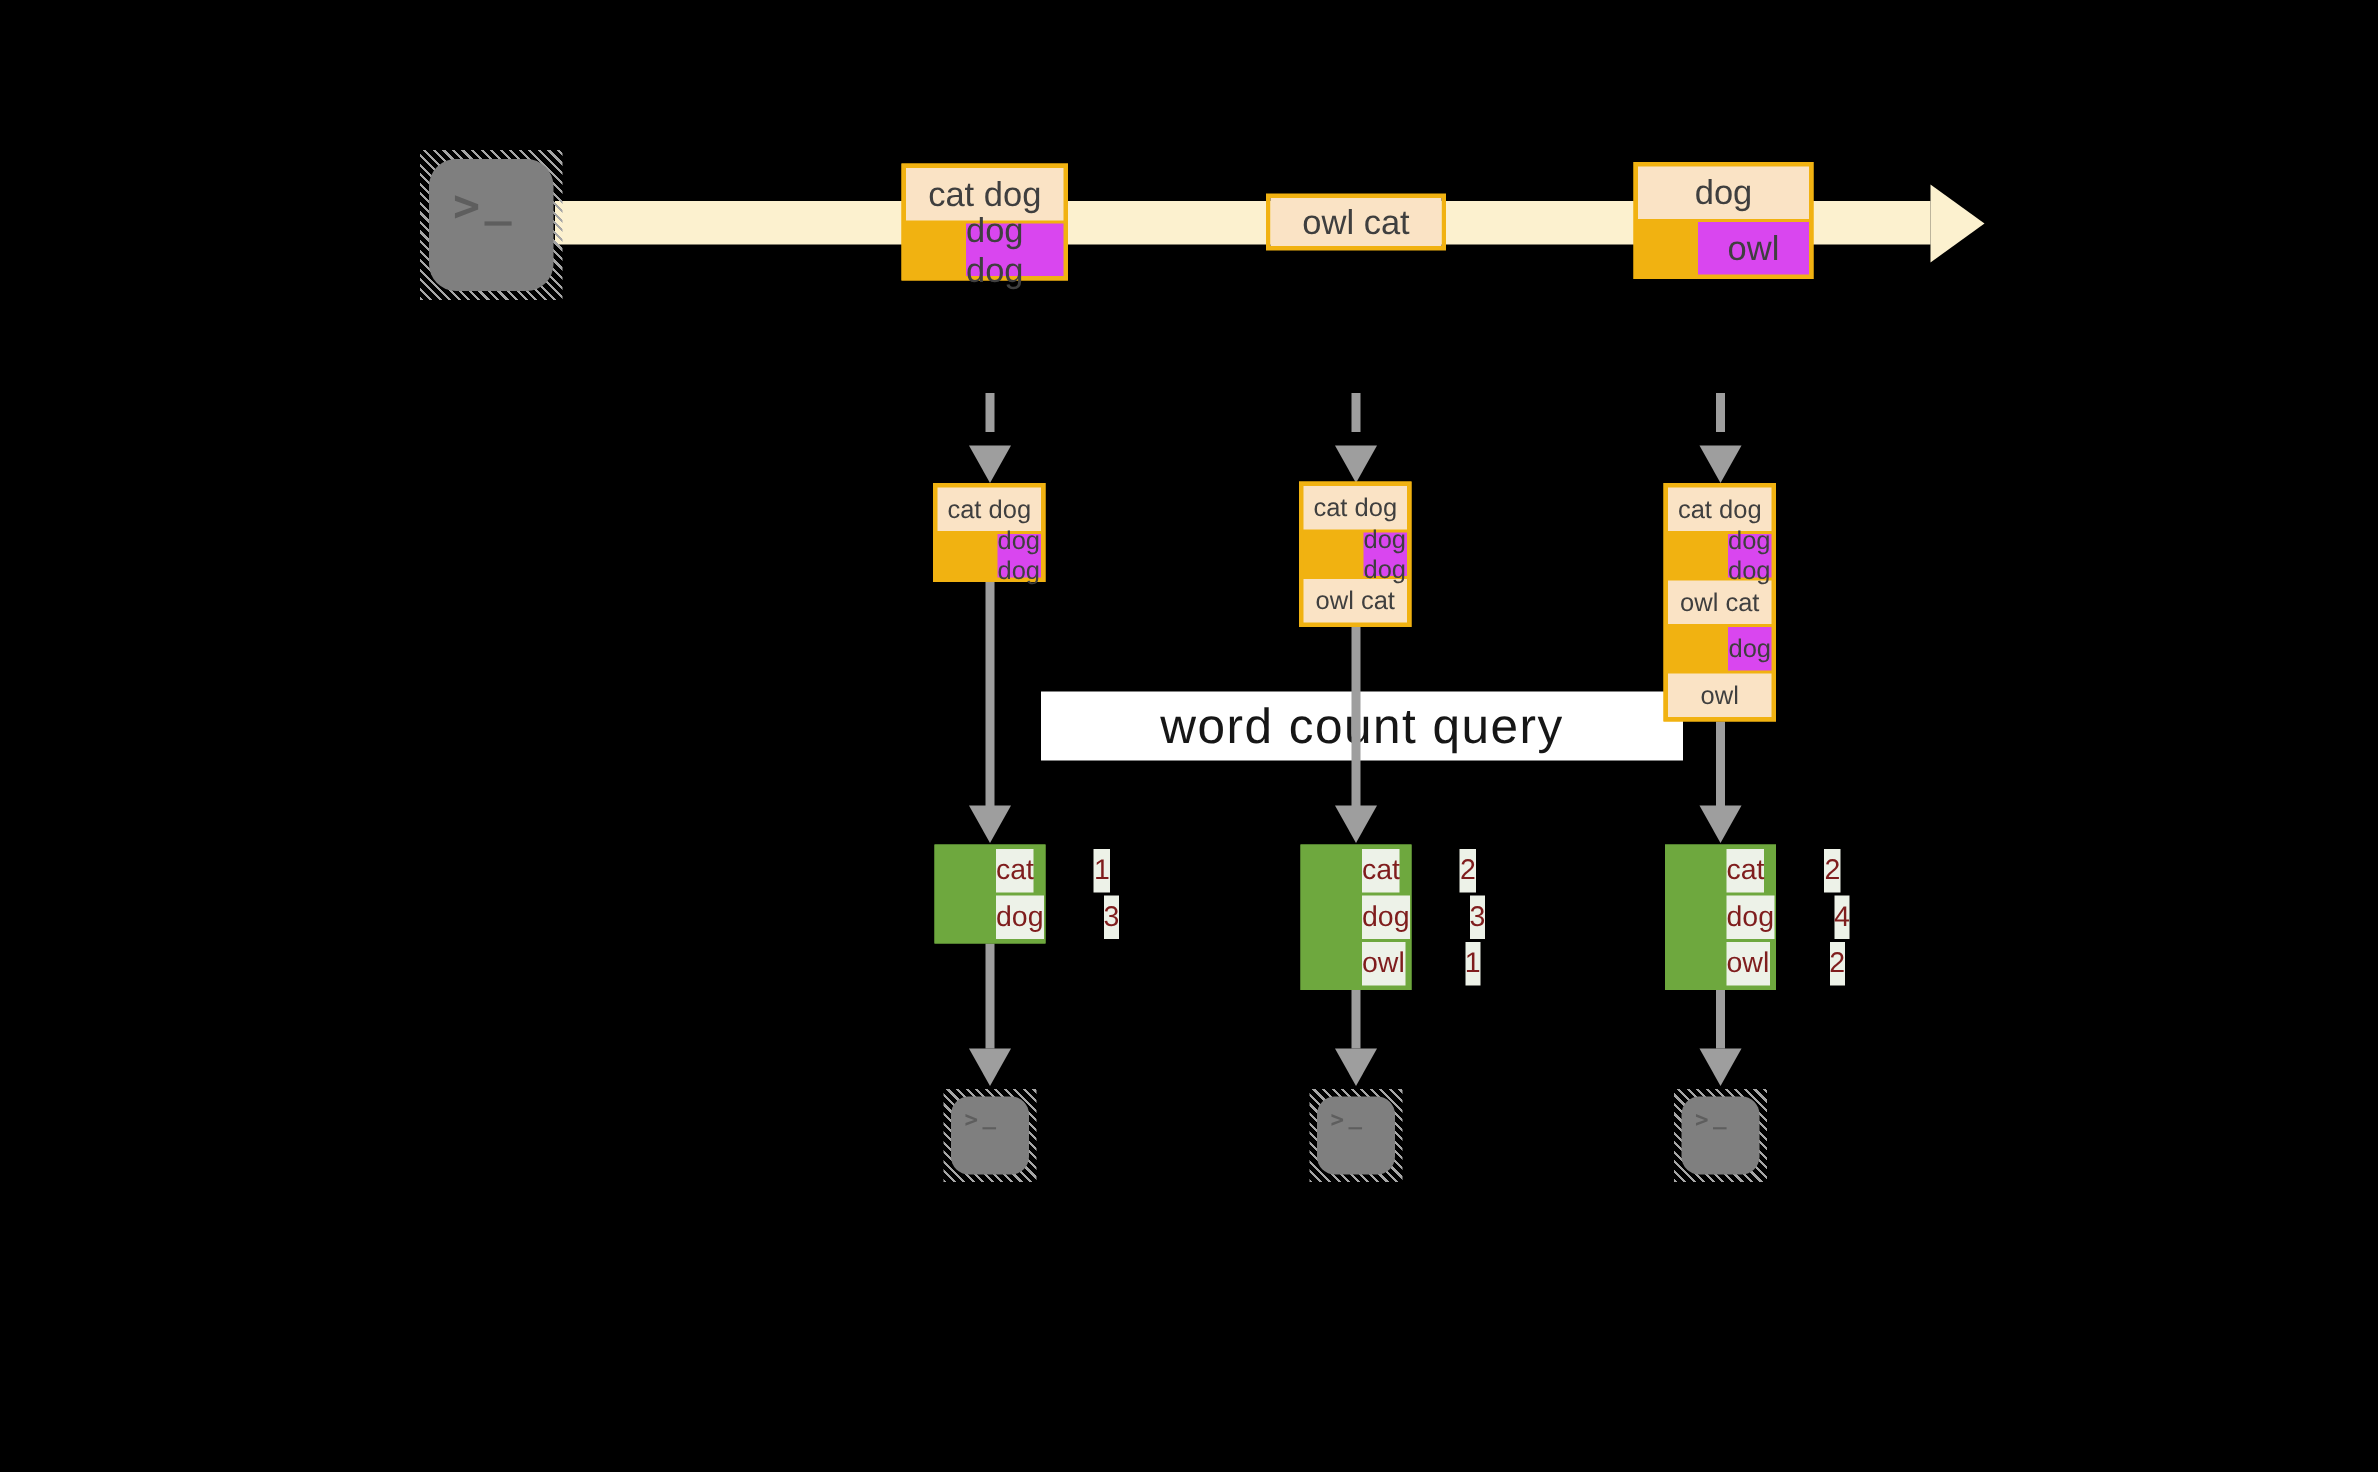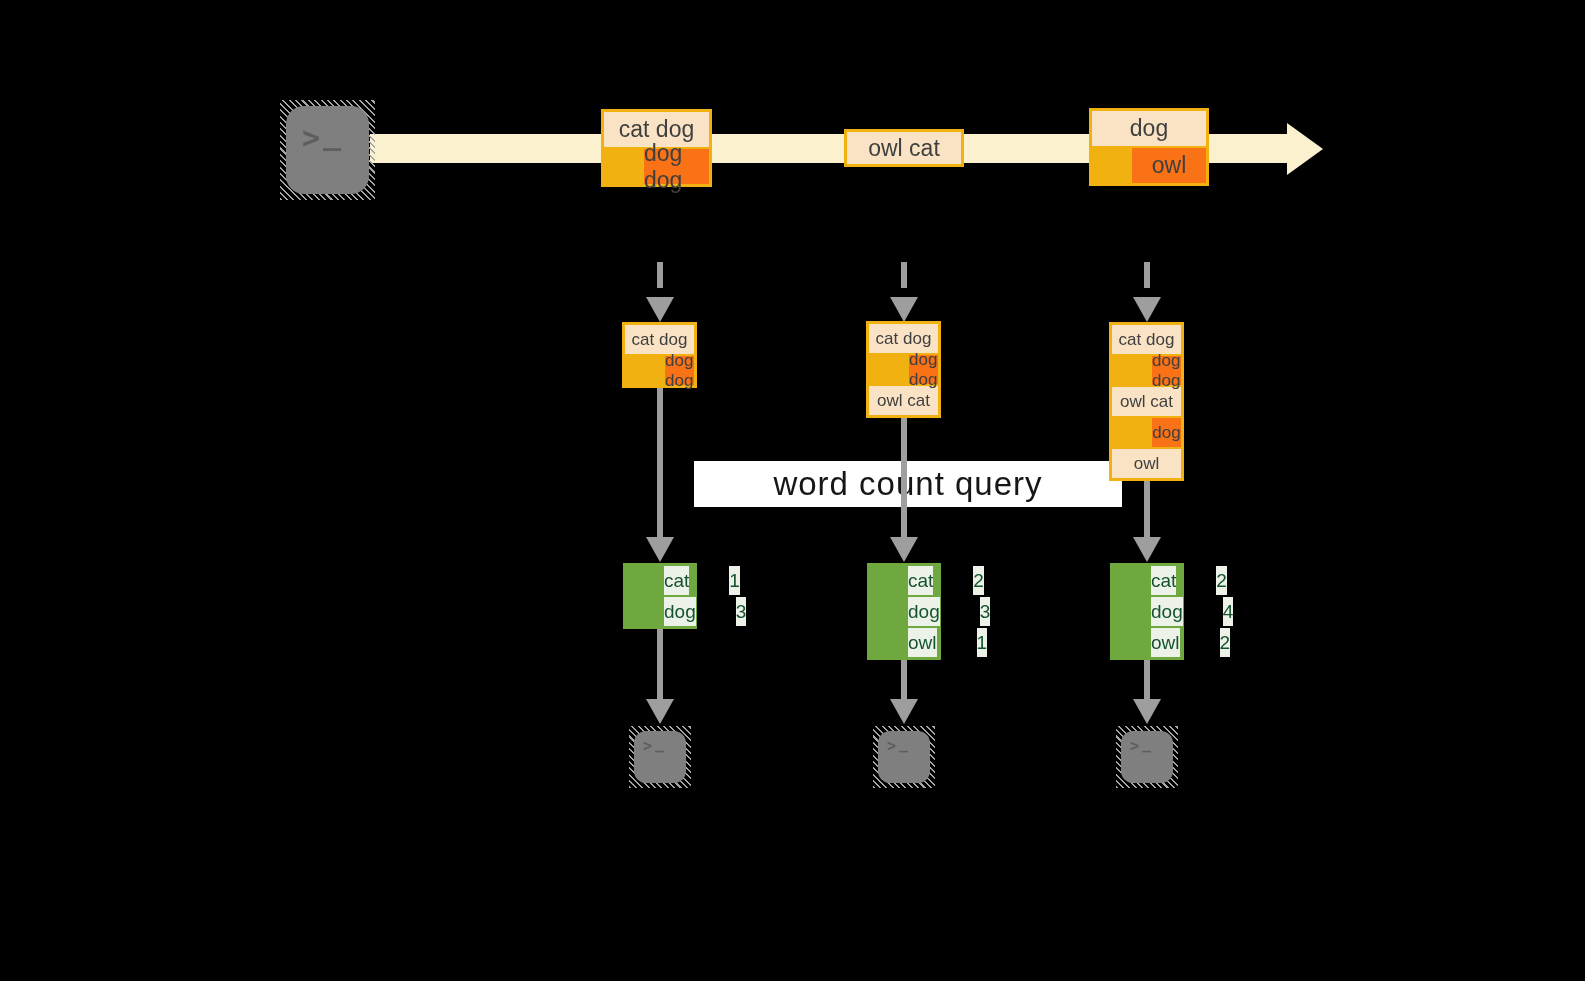--- a/index.html
+++ b/index.html
@@ -23,32 +23,32 @@
   .band{position:absolute;left:370px;top:134px;width:917px;height:29px;background:#fcf1cf;z-index:1;}
   .band-head{position:absolute;left:1287px;top:123px;width:0;height:0;z-index:1;
     border-left:36px solid #fcf1cf;border-top:26px solid transparent;border-bottom:26px solid transparent;}
   
   .ebox{position:absolute;z-index:3;border:3px solid #f1b211;background:#f1b211;}
   .erow{height:35px;display:flex;align-items:center;justify-content:center;
     font-size:23px;color:#3f3f3f;}
   .erow + .erow{margin-top:2px;}
   .ebox.single .erow{height:32px;}
   .dark{background:#fae3c5;}
-  .light{background:#f97316;margin-left:40px;}
+  .light{background:#d946ef;margin-left:40px;}
   
   .stack{position:absolute;z-index:3;border:3px solid #f1b211;background:#f1b211;width:69px;}
   .srow{height:29px;display:flex;align-items:center;justify-content:center;
     font-size:17px;color:#3f3f3f;}
   .srow + .srow{margin-top:2px;}
   
   .gtable{position:absolute;z-index:3;border:3px solid #6ea83e;background:#6ea83e;width:68px;}
   .grow{height:29px;display:flex;}
   .grow + .grow{margin-top:2px;}
   .gcell{background:#edf2e8;display:flex;align-items:center;justify-content:flex-end;
-    font-size:19px;color:#14532d;margin-left:38px;}
+    font-size:19px;color:#7f1d1d;margin-left:38px;}
   .gcell.name{width:42px;margin-right:2px;}
   .gcell.val{width:24px;}
   
   .shaft{position:absolute;width:6px;background:#9e9e9e;z-index:2;}
   .head{position:absolute;width:0;height:0;z-index:2;
     border-left:14px solid transparent;border-right:14px solid transparent;border-top:25px solid #9e9e9e;}
   
   .banner{position:absolute;left:694px;top:461px;width:428px;height:46px;background:#ffffff;z-index:1;
     display:flex;align-items:center;justify-content:center;}
   .banner span{position:relative;z-index:3;font-size:33px;font-weight:300;color:#161616;letter-spacing:1px;}

